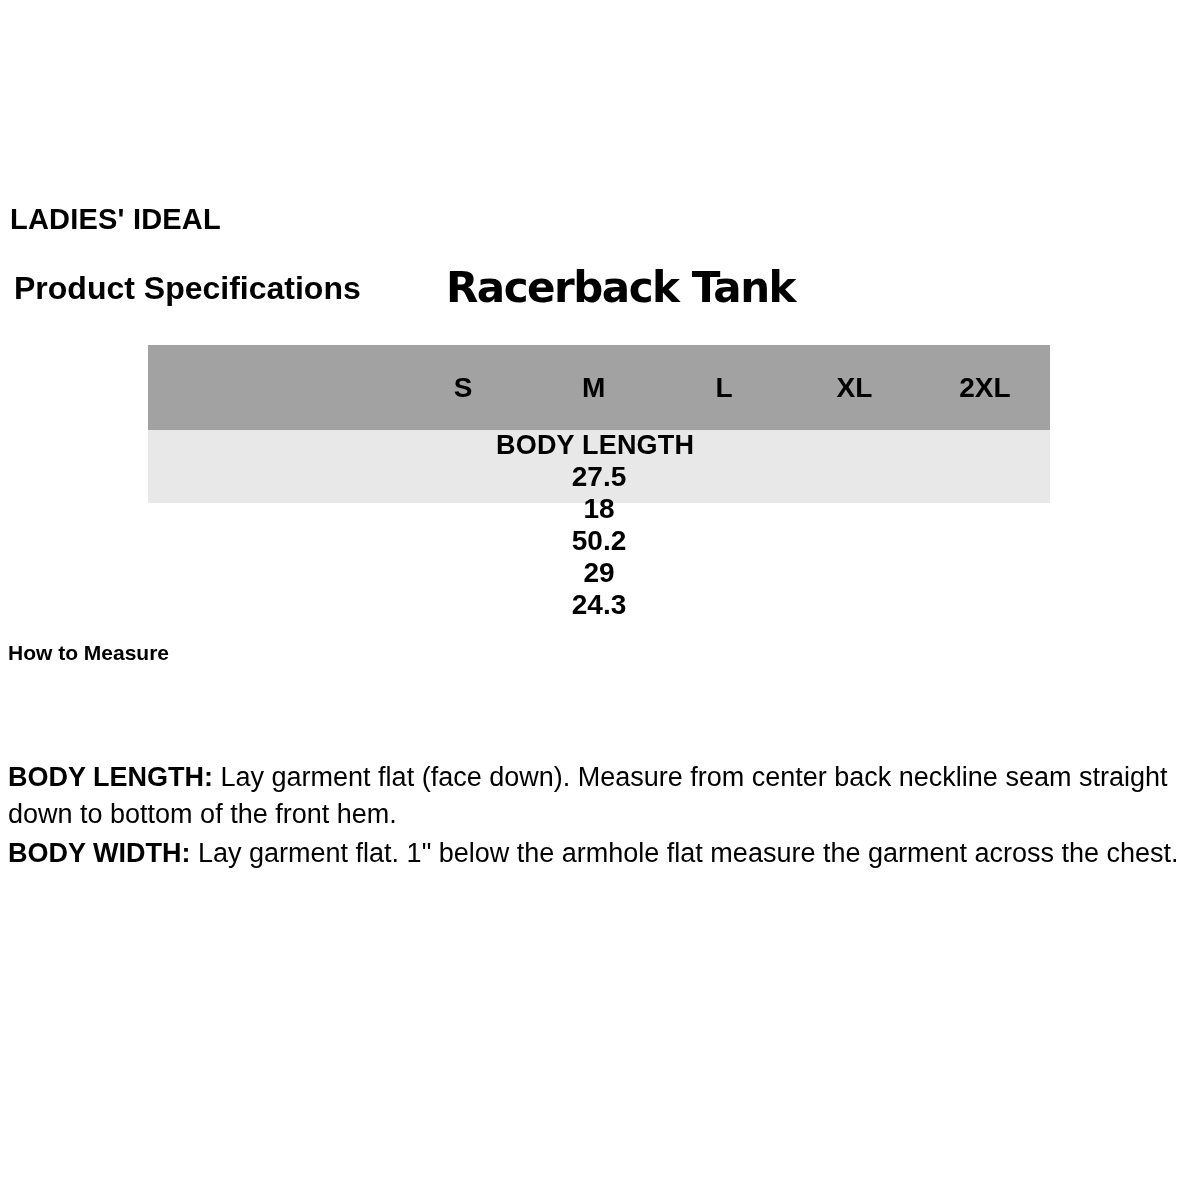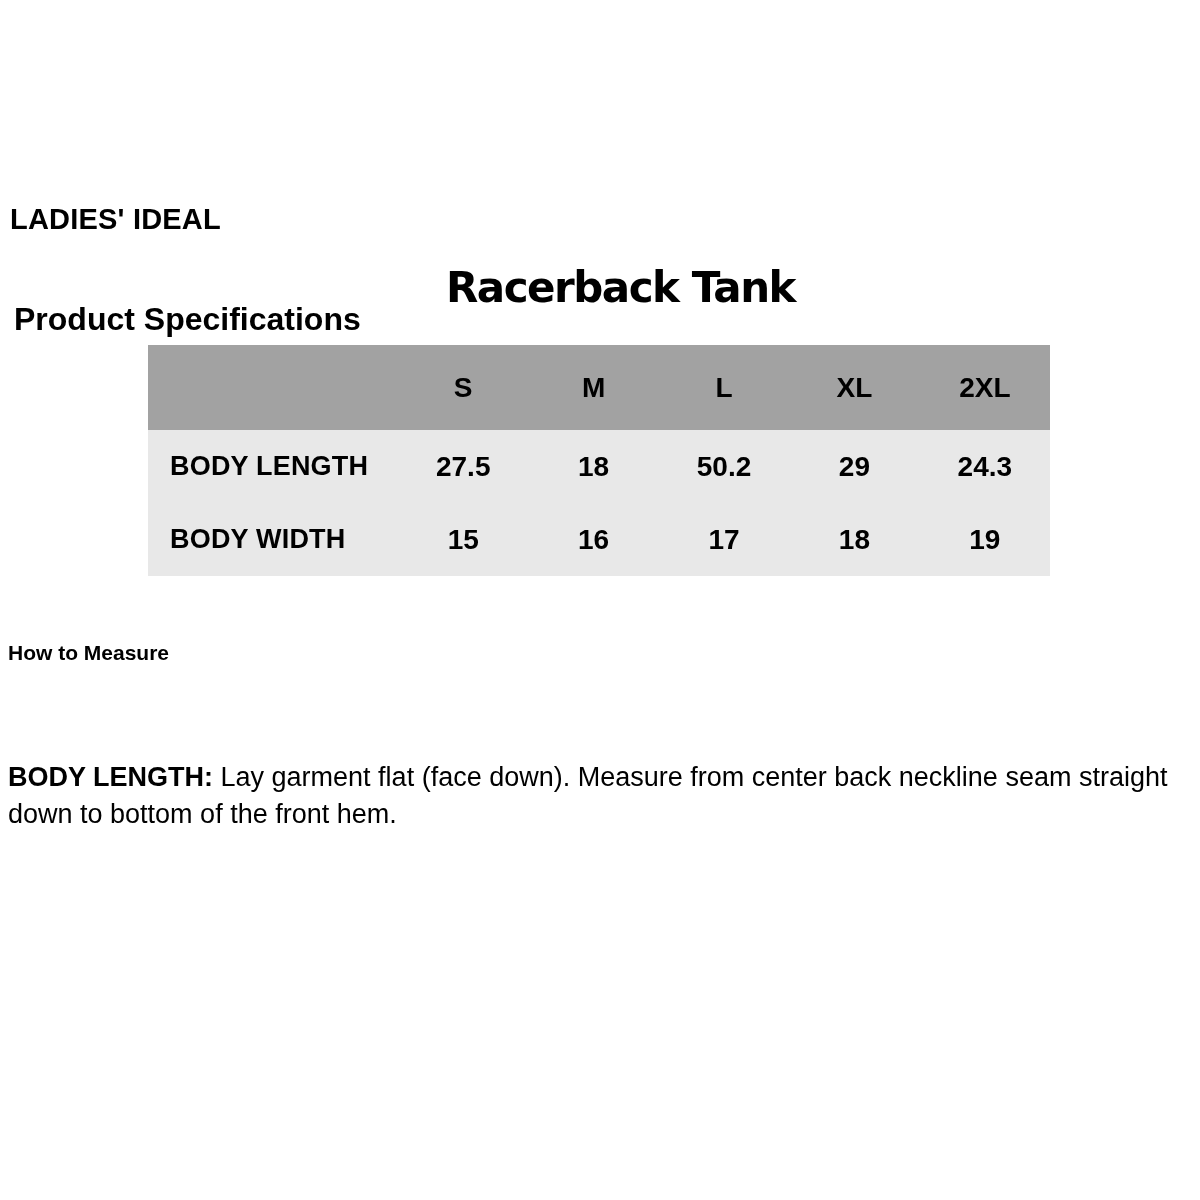--- a/index.html
+++ b/index.html
@@ -26,21 +26,20 @@
     letter-spacing: 0.2px;
   }
 
   .section-title {
     position: absolute;
     left: 14px;
     top: 271px;
     font-size: 32px;
     font-weight: bold;
     line-height: 1.1;
-    margin-top: 31px;
   }
 
   .product-name {
     position: absolute;
     left: 446px;
     top: 265px;
     font-family: "DejaVu Sans", sans-serif;
     font-size: 42px;
     font-weight: 800;
     letter-spacing: -1.5px;
@@ -120,35 +119,28 @@
 
 <div class="spec-table">
   <div class="t-header" style="background: rgb(162, 162, 162);">
     <div class="c-label"></div>
     <div class="c-val">S</div>
     <div class="c-val">M</div>
     <div class="c-val">L</div>
     <div class="c-val">XL</div>
     <div class="c-val">2XL</div>
   </div>
-  <div class="t-row" style="background: rgb(232, 232, 232);">
+  <div class="t-row" style="background: rgb(232, 232, 232); flex-direction: column;">
     <div class="c-label">BODY LENGTH</div>
     <div class="c-val">27.5</div>
     <div class="c-val">18</div>
     <div class="c-val">50.2</div>
     <div class="c-val">29</div>
     <div class="c-val">24.3</div>
   </div>
-  <div class="t-row" style="background: rgb(232, 232, 232);">
-    <div class="c-label">BODY WIDTH</div>
-    <div class="c-val">15</div>
-    <div class="c-val">16</div>
-    <div class="c-val">17</div>
-    <div class="c-val">18</div>
-    <div class="c-val">19</div>
-  </div>
 </div>
 
 <div class="htm-heading">How to Measure</div>
 
 <div class="htm-body">
   <p><span class="term">BODY LENGTH:</span> <span>Lay garment flat (face down). Measure from center back neckline seam straight down to bottom of the front hem.</span></p>
+  <p><span class="term">BODY WIDTH:</span> <span>Lay garment flat. 1" below the armhole flat measure the garment across the chest.</span></p>
 </div>
 
 </body></html>

